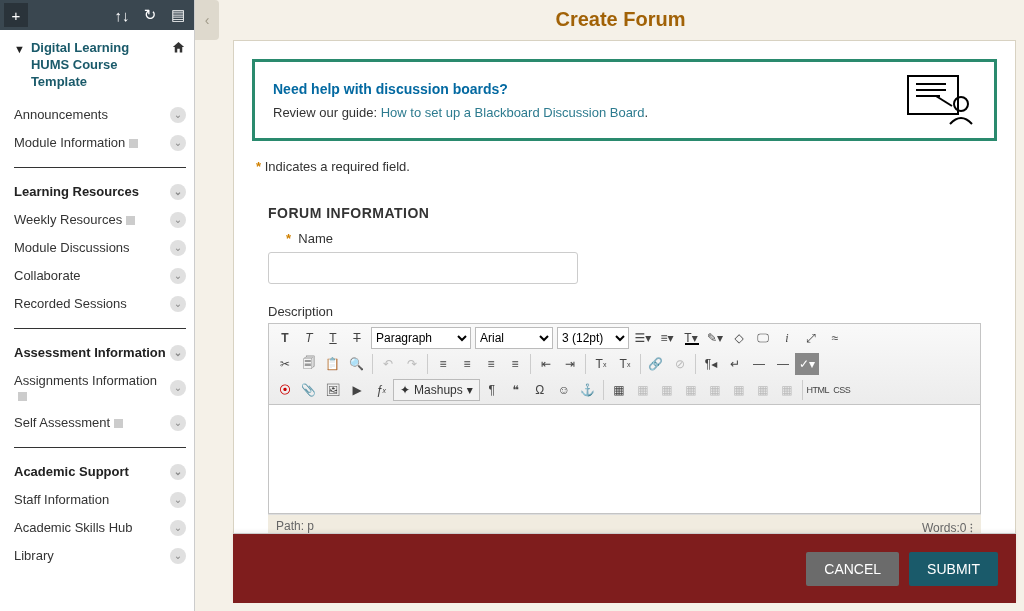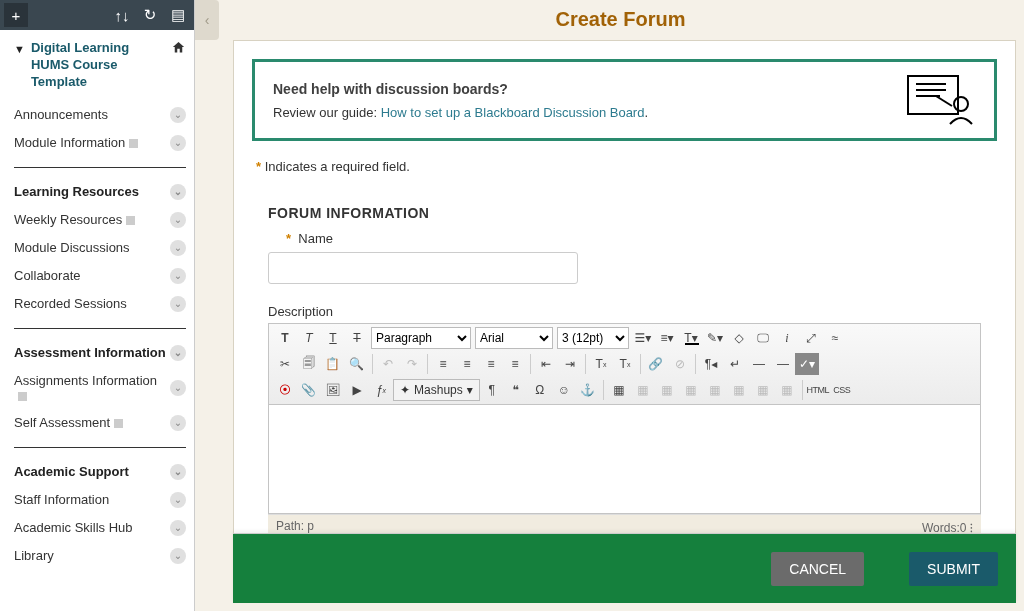--- a/index.html
+++ b/index.html
@@ -26,21 +26,21 @@
   
   .collapse-handle { position: absolute; left: 195px; top: 0; width: 24px; height: 40px; background: #ded9cd; display: flex; align-items: center; justify-content: center; color: #a09a88; cursor: pointer; font-size: 14px; border-radius: 0 4px 4px 0; }
 
   
   .main { position: absolute; left: 219px; top: 0; right: 2px; bottom: 2px; background: #f5f1e8; }
   .page-title { text-align: center; font-size: 20px; font-weight: bold; color: #a16207; padding: 8px 0 14px; }
   .content-area { position: absolute; top: 40px; left: 14px; right: 6px; bottom: 6px; background: #fff; border: 1px solid #d8d2c2; overflow: hidden; }
 
   .help-box { margin: 18px; border: 3px solid #2a8a6e; padding: 12px 18px; display: flex; align-items: center; gap: 20px; }
   .help-text { flex: 1; }
-  .help-title { font-weight: bold; color: #404040; font-size: 14px; margin-bottom: 8px; }
+  .help-title { font-weight: bold; color: #0369a1; font-size: 14px; margin-bottom: 8px; }
   .help-review { color: #333; font-size: 13px; }
   .help-link { color: #2d7b8f; cursor: pointer; }
   .help-teach-icon { width: 70px; height: 52px; }
 
   .required-note { margin: 10px 22px 31px; color: #333; font-size: 13px; }
   .star { color: #d08000; font-weight: bold; }
 
   .section-inner { margin: 0 34px; }
   .section-header { font-weight: bold; font-size: 14px; color: #333; letter-spacing: 0.5px; margin: 22px 0 10px; }
   .field-label { font-size: 13px; margin: 6px 0 6px 18px; }
@@ -59,24 +59,24 @@
   .tsel.size { width: 72px; }
   .tsep { width: 1px; height: 20px; background: #ccc; margin: 0 3px; }
   .mashups-btn { height: 22px; font-size: 12px; padding: 0 6px; border: 1px solid #bbb; background: #f3f3f3; display: inline-flex; align-items: center; gap: 4px; cursor: pointer; }
   .color-drop { position: relative; }
   .color-drop::after { content: ""; position: absolute; bottom: 3px; left: 5px; width: 14px; height: 2px; background: #000; }
 
   .editor-body { height: 108px; background: #fff; }
   .editor-status { display: flex; justify-content: space-between; font-size: 12px; color: #666; padding: 4px 8px 2px; background: #f1ece0; border-top: 1px solid #ddd; }
 
   
-  .footer-bar { position: absolute; left: 14px; right: 6px; bottom: 6px; height: 70px; background: #15803d; border-top: 1px solid #ccc; display: flex; justify-content: flex-end; align-items: center; padding: 0 18px; gap: 10px; box-shadow: 0 -2px 4px rgba(0,0,0,0.06); }
+  .footer-bar { position: absolute; left: 14px; right: 6px; bottom: 6px; height: 70px; background: #7f1d1d; border-top: 1px solid #ccc; display: flex; justify-content: flex-end; align-items: center; padding: 0 18px; gap: 10px; box-shadow: 0 -2px 4px rgba(0,0,0,0.06); }
   .btn { height: 34px; padding: 0 18px; border: none; border-radius: 2px; font-size: 14px; cursor: pointer; color: #fff; }
   .btn-cancel { background: #6b6b6b; }
-  .btn-submit { background: #1a5a6a; margin-left: 35px; }
+  .btn-submit { background: #1a5a6a; }
 </style>
 </head>
 <body>
 
 <div class="sidebar">
   <div class="sidebar-toolbar">
     <div class="tool plus">+</div>
     <div class="tool">↑↓</div>
     <div class="tool">↻</div>
     <div class="tool">▤</div>

